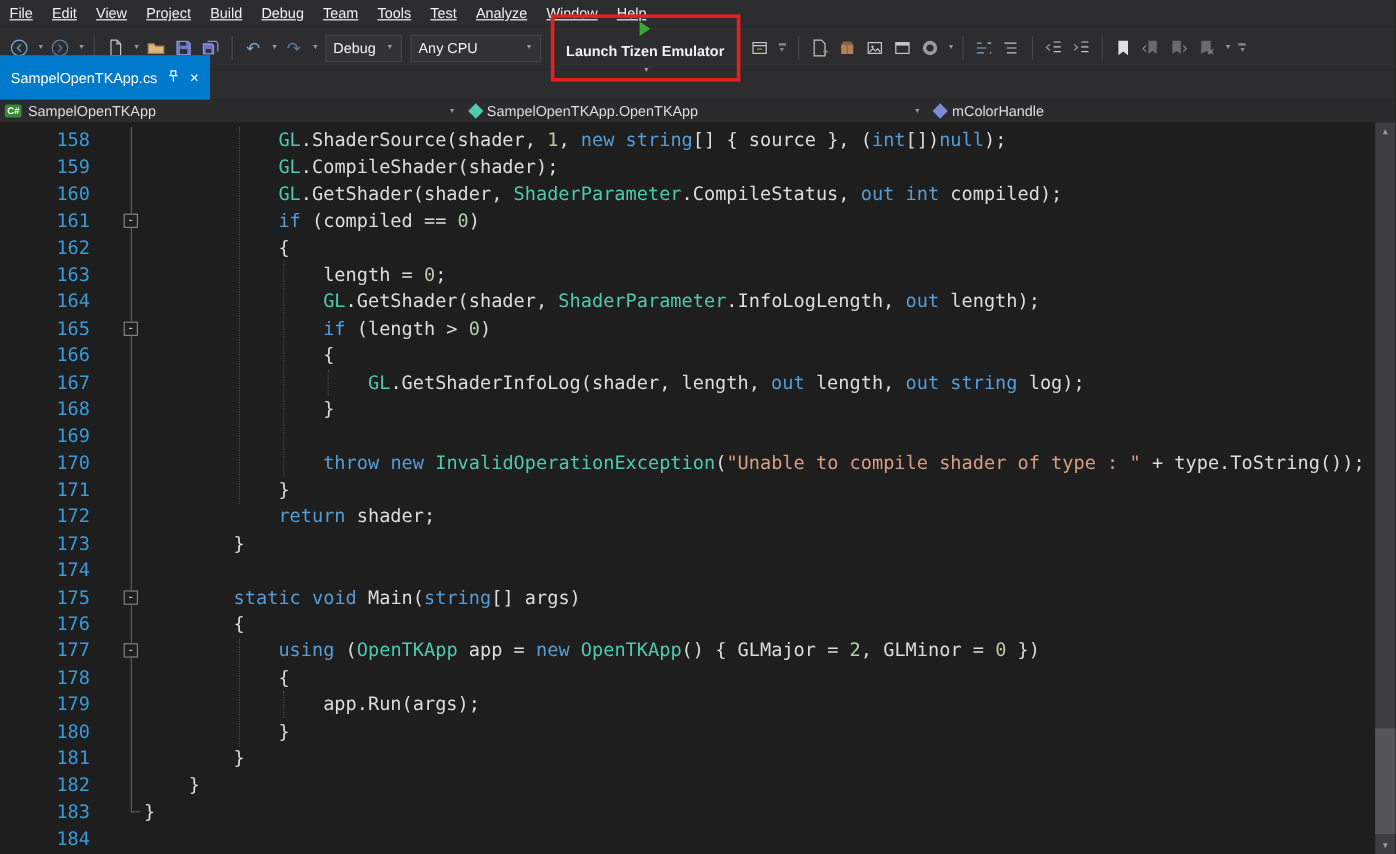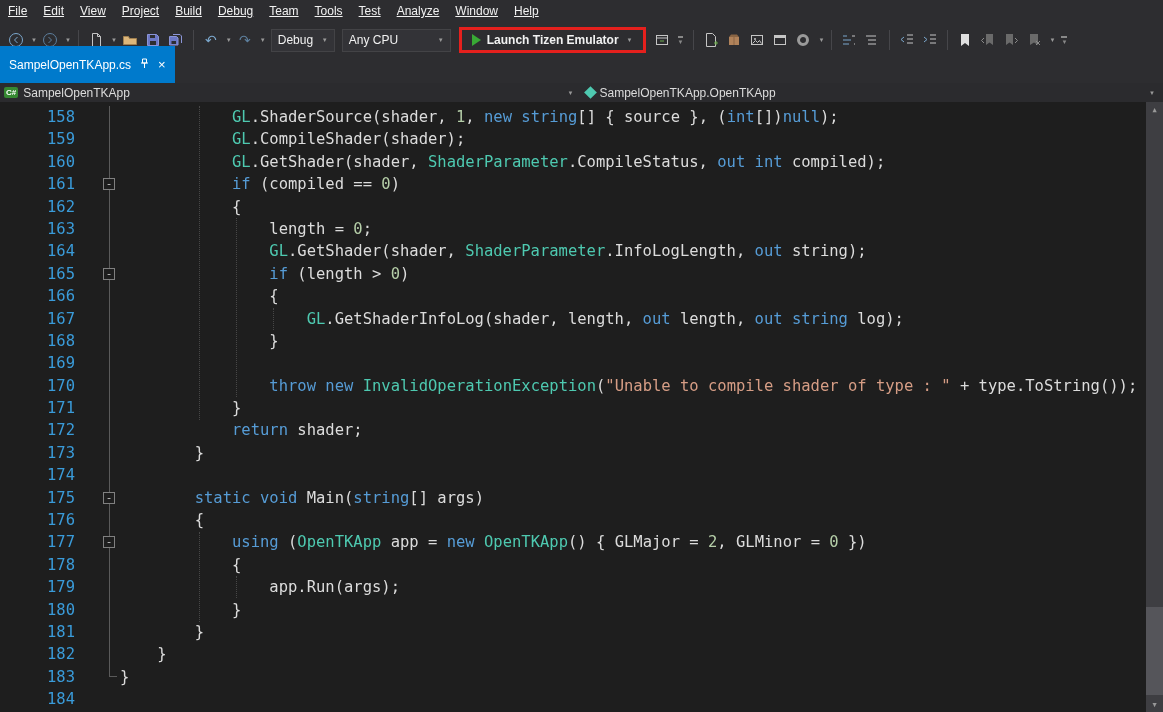--- a/index.html
+++ b/index.html
@@ -13,21 +13,21 @@
   .ticon{width:20px;height:20px;display:flex;align-items:center;justify-content:center;flex:0 0 auto;}
   .ticon svg{display:block;}
   .caret{font-size:6px;color:#999;margin-left:2px;}
   .sep{width:1px;height:20px;background:#46464a;margin:0 4px;flex:0 0 auto;}
   .overflow{font-size:6px;color:#888;border-top:2px solid #888;padding-top:1px;margin:0 3px;}
   .combo{height:21px;background:#333337;border:1px solid #434346;color:#f1f1f1;font-size:12px;
     display:flex;align-items:center;justify-content:space-between;padding:0 6px;margin:0 2px;}
   .combo.cfg{width:50px;} .combo.plat{width:95px;}
   .launch-annotation{border:3px solid var(--annotation,#e5201d);padding:1px 2px;margin:0 3px;
     display:flex;align-items:center;}
-  .launch{display:flex;align-items:center;gap:6px;padding:2px 8px;font-size:12px;font-weight:bold;color:#f1f1f1;}
+  .launch{display:flex;align-items:center;gap:6px;padding:2px 8px;font-size:12px;font-weight:bold;color:#f1f1f1;flex-direction:column;}
   .play{width:0;height:0;border-left:9px solid #39a935;border-top:6px solid transparent;
     border-bottom:6px solid transparent;}
   .glyph{font-size:14px;color:#7ba7cc;line-height:1;}
   .glyph.dim{color:#5d7f9d;}
   
   .tab-strip{height:25px;background:var(--chrome,#2d2d30);display:flex;align-items:flex-end;}
   .tab{height:37px;background:var(--accent,#007acc);color:#fff;font-size:12px;display:flex;
     align-items:center;padding:0 9px;gap:9px;}
   .tab .close{font-size:13px;line-height:1;color:#fff;}
   
@@ -258,20 +258,24 @@
   <div class="crumb">
     <span class="cs-badge">C#</span>
     <span>SampelOpenTKApp</span>
     <span class="caret">▼</span>
   </div>
   <div class="crumb">
     <span class="diamond cls"></span>
     <span>SampelOpenTKApp.OpenTKApp</span>
     <span class="caret">▼</span>
   </div>
+  <div class="crumb">
+    <span class="diamond fld"></span>
+    <span>mColorHandle</span>
+  </div>
 </div>
 
 <div class="editor">
   <div class="fold-line"></div>
   <div class="fold-corner"></div>
   <div class="iguide" style="left:199px;top:4px;height:314px;"></div>
   <div class="iguide" style="left:236px;top:116px;height:179px;"></div>
   <div class="iguide" style="left:273px;top:206px;height:22px;"></div>
   <div class="iguide" style="left:199px;top:430px;height:90px;"></div>
   <div class="iguide" style="left:236px;top:474px;height:22px;"></div>
@@ -297,21 +301,21 @@
       <div class="code-line">
         <span class="ln">162</span>
         <span class="code">            <span class="pl">{</span></span>
       </div>
       <div class="code-line">
         <span class="ln">163</span>
         <span class="code">                <span class="pl">length = </span><span class="nu">0</span><span class="pl">;</span></span>
       </div>
       <div class="code-line">
         <span class="ln">164</span>
-        <span class="code">                <span class="ty">GL</span><span class="pl">.GetShader(shader, </span><span class="ty">ShaderParameter</span><span class="pl">.InfoLogLength, </span><span class="kw">out</span><span class="pl"> string);</span></span>
+        <span class="code">                <span class="ty">GL</span><span class="pl">.GetShader(shader, </span><span class="ty">ShaderParameter</span><span class="pl">.InfoLogLength, </span><span class="kw">out</span><span class="pl"> length);</span></span>
       </div>
       <div class="code-line">
         <span class="ln">165</span>
         <span class="fold-box">-</span>
         <span class="code">                <span class="kw">if</span><span class="pl"> (length &gt; </span><span class="nu">0</span><span class="pl">)</span></span>
       </div>
       <div class="code-line">
         <span class="ln">166</span>
         <span class="code">                <span class="pl">{</span></span>
       </div>

